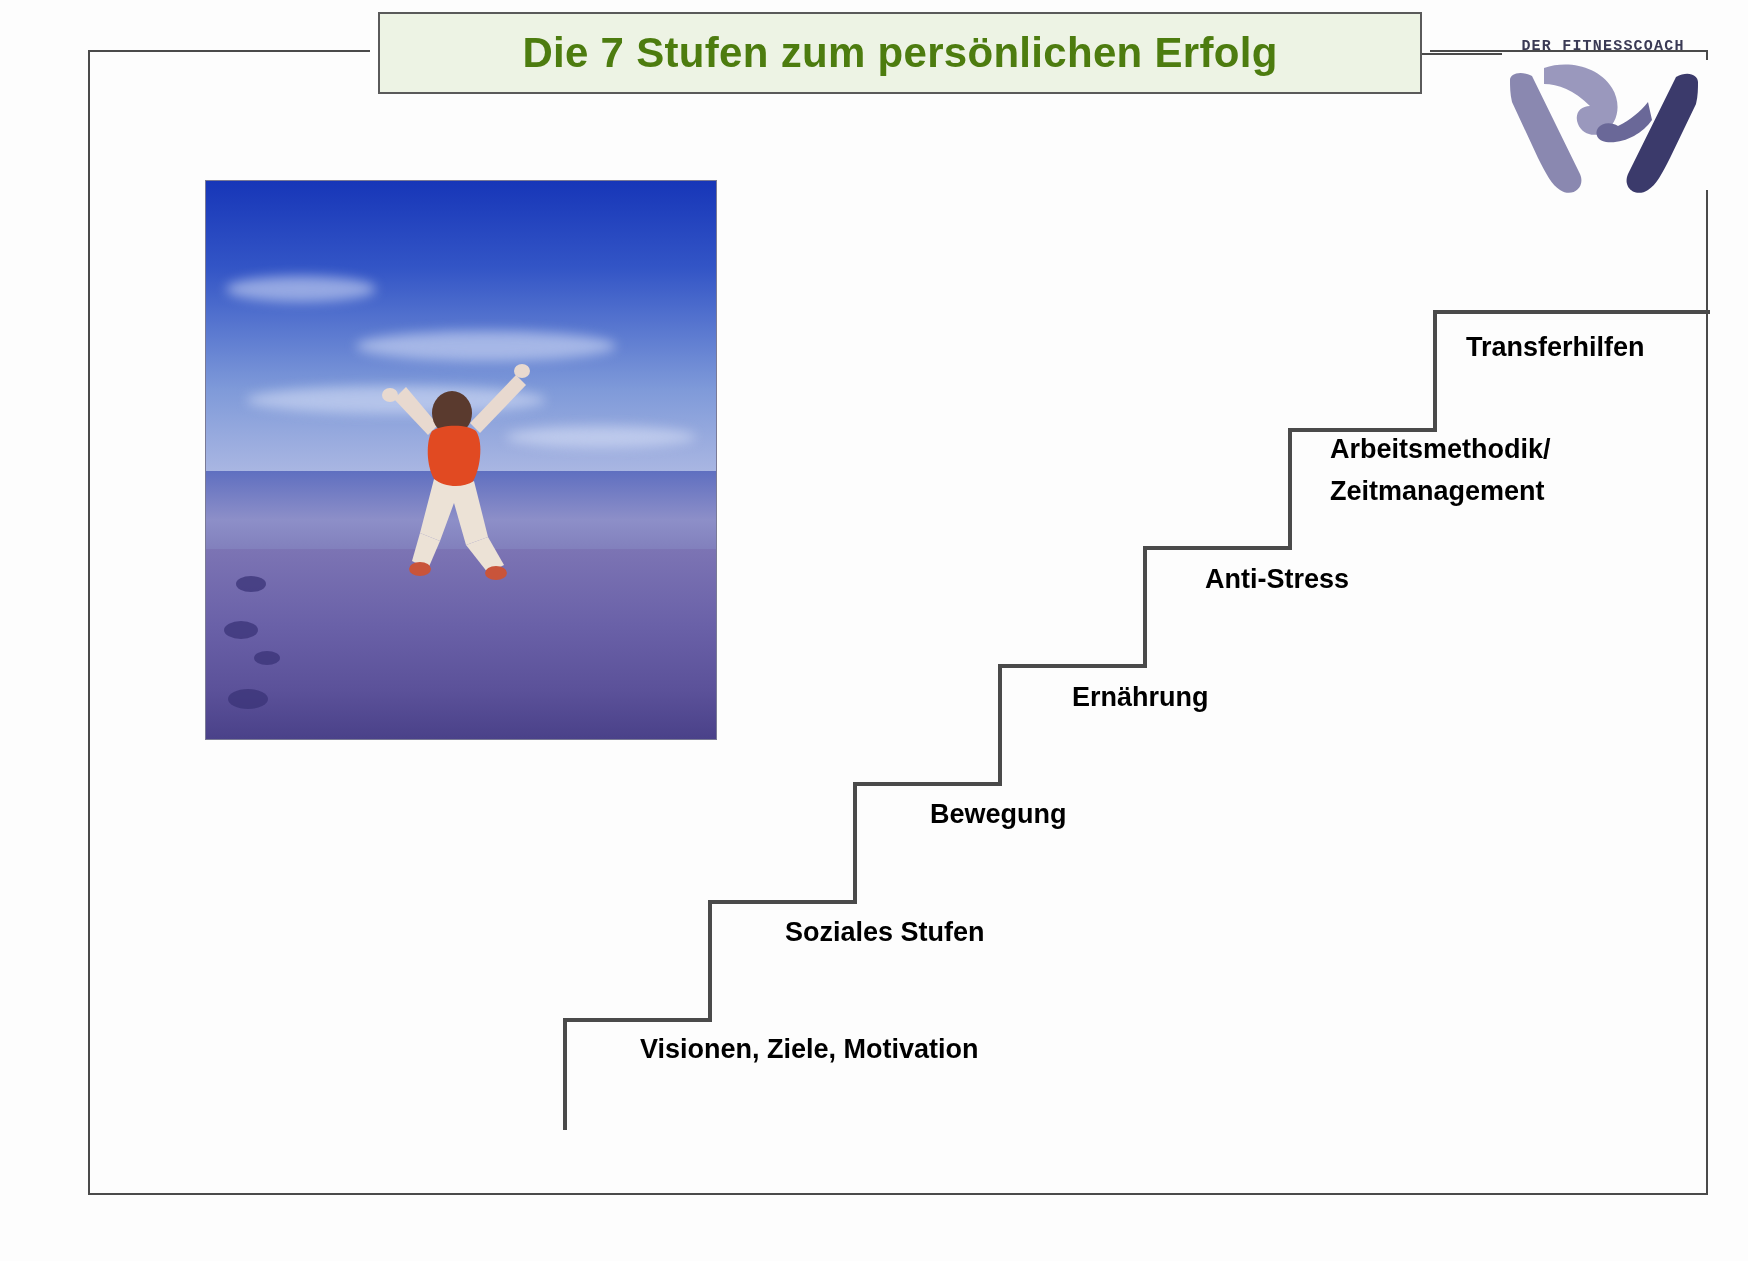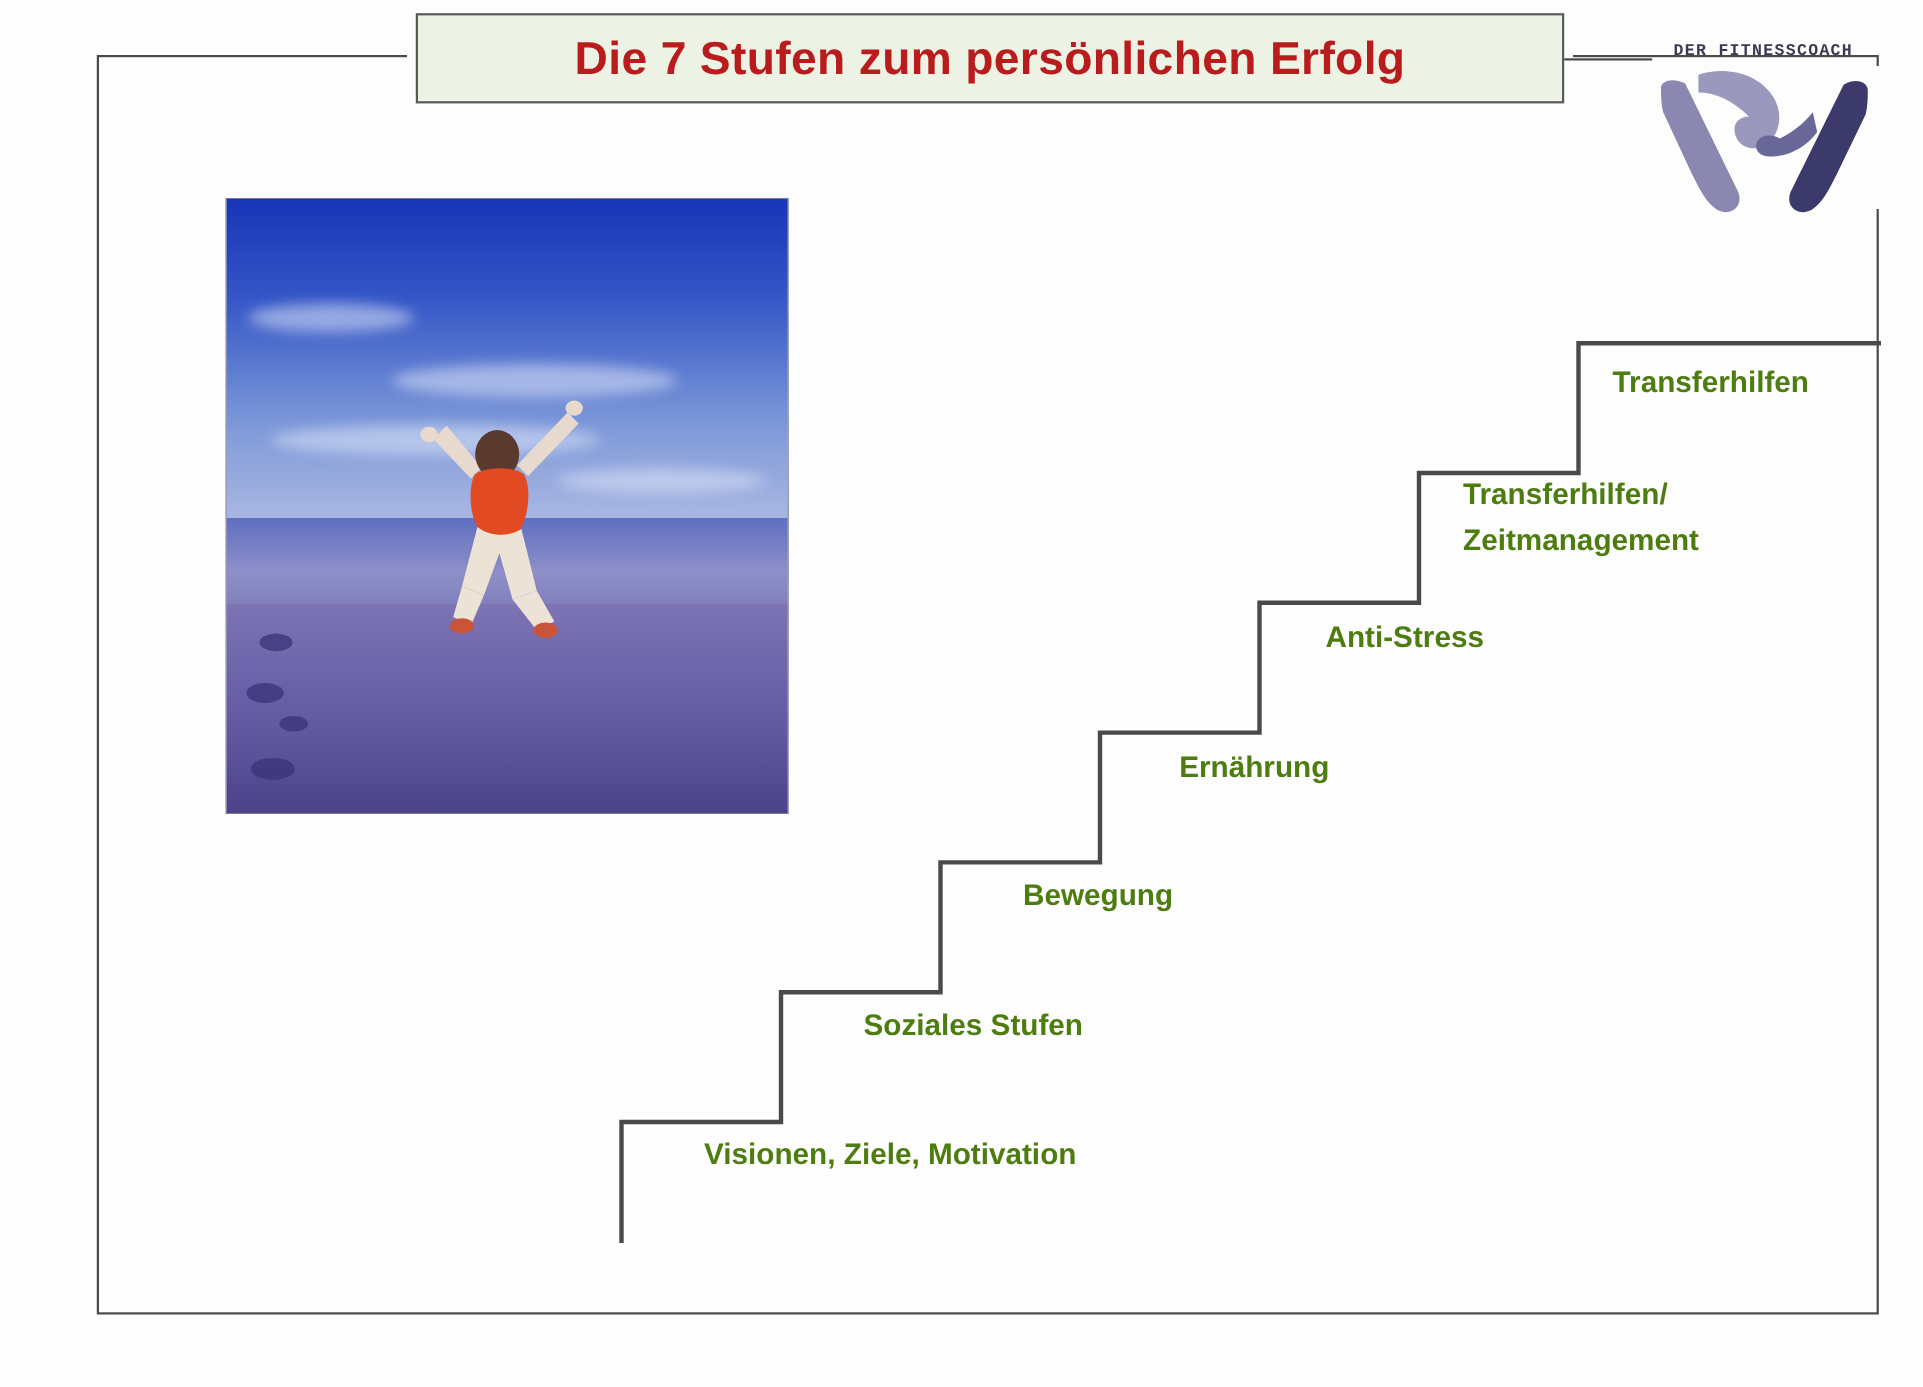--- a/index.html
+++ b/index.html
@@ -57,21 +57,21 @@
     background: #edf3e4;
     border: 2px solid #5a5a5a;
     box-sizing: border-box;
     display: flex;
     align-items: center;
     justify-content: center;
   }
   .title-text {
     font-size: 42px;
     font-weight: bold;
-    color: #b91c1c;
+    color: #4d7c0f;
     letter-spacing: 0.3px;
     white-space: nowrap;
   }
   
   .title-connector {
     position: absolute;
     left: 1422px;
     top: 53px;
     width: 80px;
     height: 2px;
@@ -158,21 +158,21 @@
     position: absolute;
     left: 560px;
     top: 230px;
     width: 1150px;
     height: 900px;
   }
 
   
   .step-label {
     position: absolute;
-    color: #4d7c0f;
+    color: #000000;
     font-weight: bold;
     font-size: 27px;
     white-space: nowrap;
     line-height: 1.3;
   }
 </style>
 </head>
 <body>
 
 <div id="slide">
@@ -230,18 +230,18 @@
   <div class="step-label" style="left:640px; top:1032px;">Visionen, Ziele, Motivation</div>
 
   <div class="step-label" style="left:785px; top:915px;">Soziales Stufen</div>
 
   <div class="step-label" style="left:930px; top:797px;">Bewegung</div>
 
   <div class="step-label" style="left:1072px; top:680px;text-align:center;">Ernährung</div>
 
   <div class="step-label" style="left:1205px; top:562px;">Anti-Stress</div>
 
-  <div class="step-label" style="left:1330px; top:432px;">Transferhilfen/</div>
+  <div class="step-label" style="left:1330px; top:432px;">Arbeitsmethodik/</div>
   <div class="step-label" style="left:1330px; top:474px;">Zeitmanagement</div>
 
   <div class="step-label" style="left:1466px; top:330px;">Transferhilfen</div>
 
 </div>
 
 </body></html>

